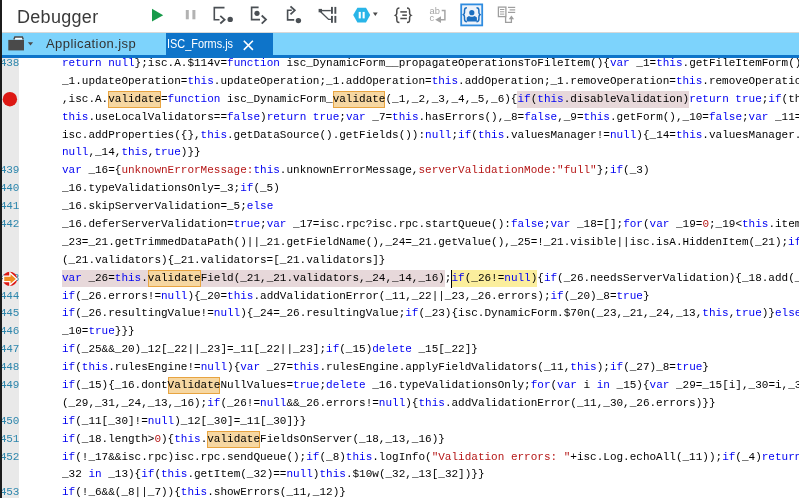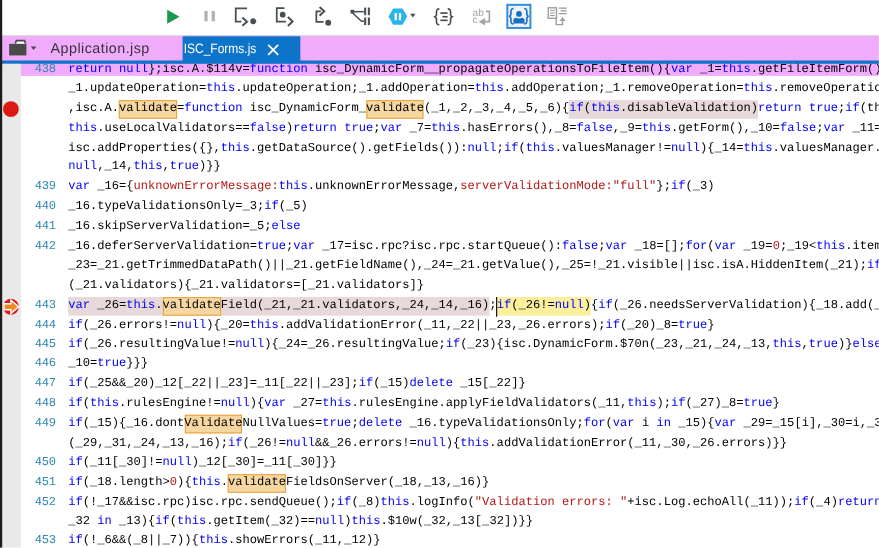--- a/index.html
+++ b/index.html
@@ -1,33 +1,34 @@
 <!DOCTYPE html>
 <html><head><meta charset="utf-8"><style>
 *{margin:0;padding:0;box-sizing:border-box}
 html,body{width:799px;height:498px;overflow:hidden;background:#fff}
 #root{position:relative;width:799px;height:498px;font-family:"Liberation Sans",sans-serif}
 #ledge{position:absolute;left:0;top:0;width:1.5px;height:498px;background:#1c1c1c;z-index:5}
 #title{position:absolute;left:17px;top:6.5px;font-size:18px;color:#3a3a3a;letter-spacing:0.3px}
-#tabstrip{position:absolute;left:0;top:32.4px;width:799px;height:37px;background:#f0abfc;border-top:1px solid #d8d8d8}
+#tabstrip{position:absolute;left:0;top:32.4px;width:799px;height:26px;background:#7dd3fc;border-top:1px solid #d8d8d8}
 #apptab{position:absolute;left:46px;top:3px;font-size:13px;color:#333;letter-spacing:0.42px}
 #activetab{position:absolute;left:166px;top:-0.1px;width:107.4px;height:22.3px;background:#0e74c9;color:#fff;font-size:12.5px}
 #activetab span{position:absolute;left:0.8px;top:3.6px;font-size:12.4px;transform:scaleX(0.88);transform-origin:0 0;white-space:nowrap}
 #bluebar{position:absolute;left:0;top:54.6px;width:799px;height:3.1px;background:#0e74c9}
 #gutter{position:absolute;left:1.5px;top:57.7px;width:17.3px;height:440.3px;background:#e9e9e9}
 #codeclip{position:absolute;left:0;top:57.7px;width:799px;height:440.3px;overflow:hidden}
 #code{margin-top:-2.7px;font-family:"Liberation Mono",monospace;font-size:11px;line-height:17.9px;white-space:pre;color:#000}
 .row{height:17.9px;position:relative}
-.ln{display:inline-block;width:50.6px;text-align:right;color:#2e87ad;letter-spacing:-0.25px}
+.ln{display:inline-block;width:50.6px;text-align:left;color:#2e87ad;letter-spacing:-0.25px}
 .cd{margin-left:11.4px}
 k{color:#0000f2}
 r{color:#b51717}
 svg{position:absolute;left:0;top:0;z-index:6}
 </style></head><body>
 <div id="root">
+<div id="title">Debugger</div>
 <div id="tabstrip">
 <div id="apptab">Application.jsp</div>
 <div id="activetab">
         <span>ISC_Forms.js</span>
       </div>
 </div>
 <div id="bluebar"></div>
 <div id="gutter"></div>
 <div id="hl" style="position:absolute;left:0;top:0;z-index:0">
 <div style="position:absolute;left:517.4px;top:90.6px;width:171.6px;height:17.6px;background:#e7d8da"></div>

